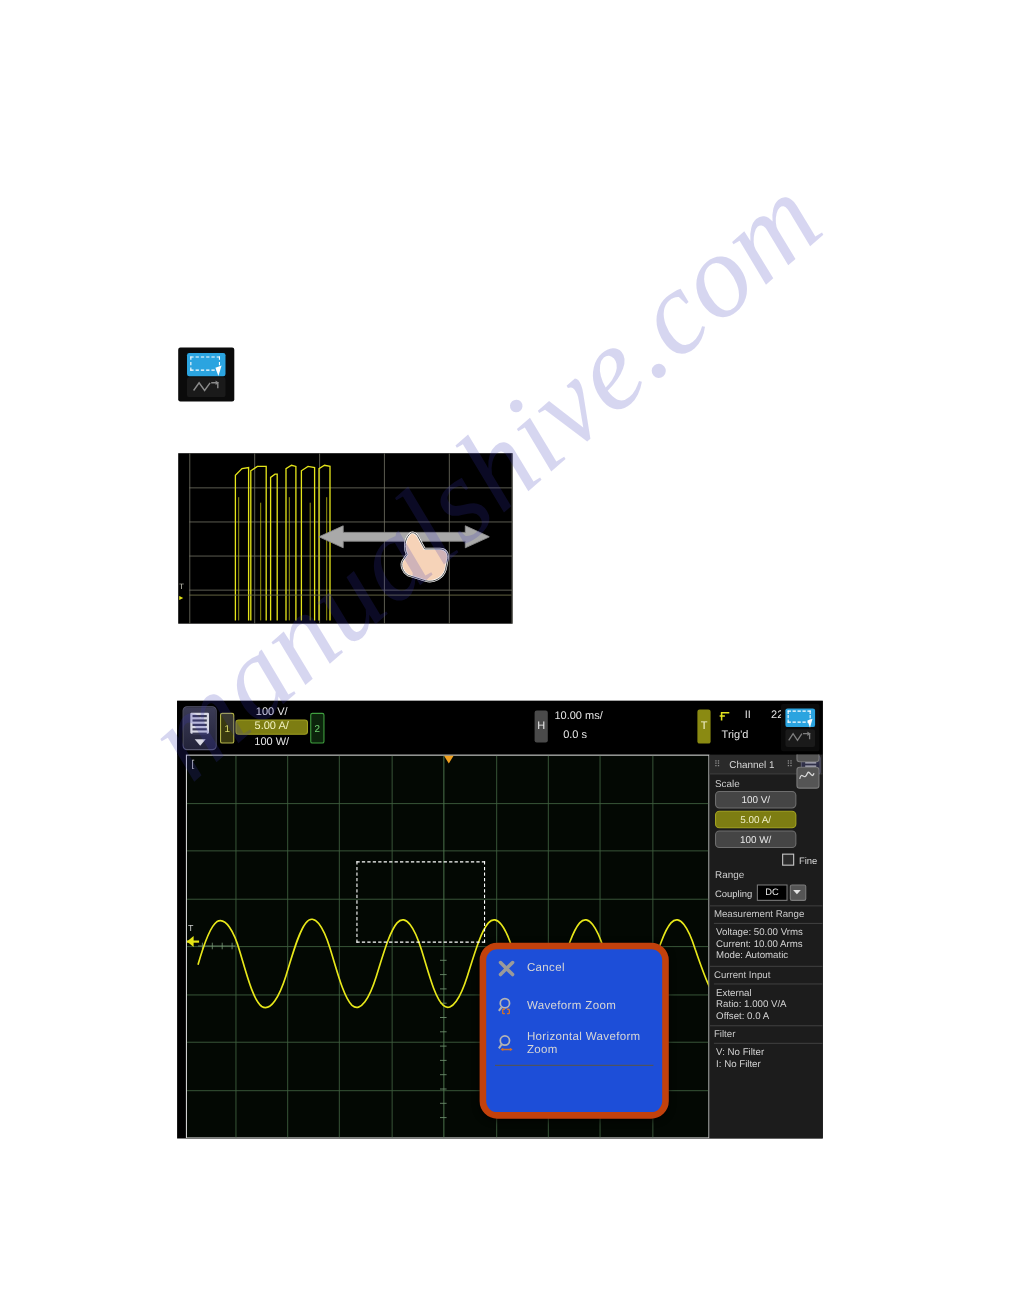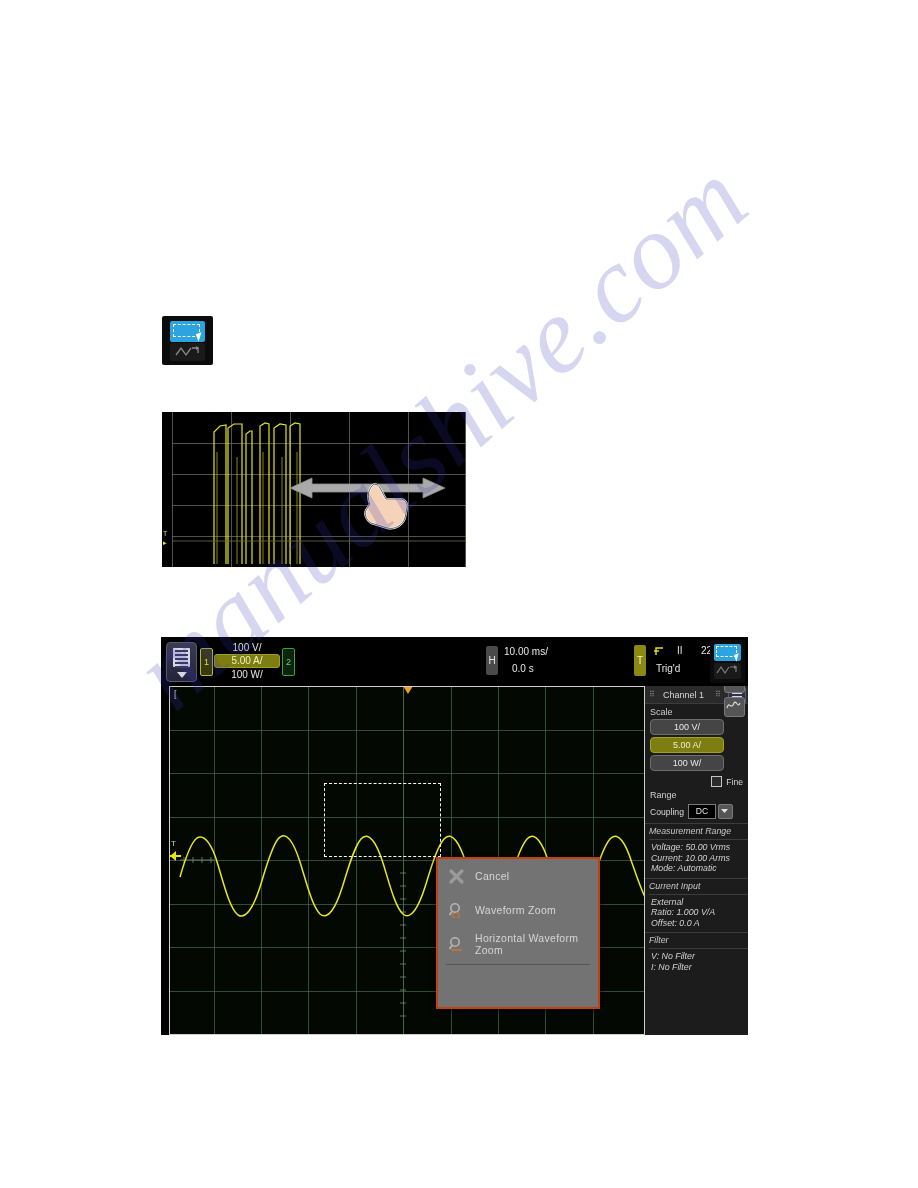--- a/index.html
+++ b/index.html
@@ -115,21 +115,21 @@
   #left-brkt{position:absolute;left:4px;top:2px;color:#cfcfcf;font-size:9px;}
   #sel-box{
     position:absolute;left:154px;top:96px;width:117px;height:74px;
     border:1px dashed #ffffff;box-sizing:border-box;}
   #gnd-marker{position:absolute;left:-1px;top:162px;color:#e5e515;font-size:9px;}
   #t-marker{position:absolute;left:1px;top:152px;color:#cfcfcf;font-size:8px;}
 
   
   #ctx-menu{
     position:absolute;left:436px;top:857px;width:160px;height:148px;
-    background:#737373;border:2px solid #c2410c;border-radius:0;z-index:4;
+    background:#1d4ed8;border:6px solid #c2410c;border-radius:16px;z-index:4;
     box-shadow:0 2px 6px rgba(0,0,0,.6);}
   .ctx-item{position:relative;height:34px;display:flex;align-items:center;padding-left:10px;}
   .ctx-item .lbl{color:#d6d6d6;font-size:10.5px;margin-left:10px;letter-spacing:.3px;}
   .ctx-sep{height:1px;background:#555;margin:3px 8px;}
   .ic{width:17px;height:17px;position:relative;flex:0 0 17px;}
 
   
   #side-panel{
     position:absolute;left:484px;top:49px;width:103px;height:349px;
     background:#1c1c1c;color:#d7d7d7;font-size:8.6px;overflow:hidden;}
@@ -151,21 +151,21 @@
     background:#555;border:1px solid #7a7a7a;border-radius:3px;}
   .fine-row{display:flex;align-items:center;justify-content:flex-end;padding-right:5px;margin-top:5px;}
   .chk{width:9px;height:9px;border:1px solid #c6c6c6;background:#2b2b2b;margin-right:4px;}
   .coupling-row{display:flex;align-items:center;padding-left:5px;margin-top:2px;}
   .coup-sel{
     width:26px;height:13px;background:#000;border:1px solid #7a7a7a;color:#e6e6e6;
     font-size:8.5px;text-align:center;line-height:13px;margin-left:4px;}
   .coup-arrow{
     width:13px;height:13px;background:#555;border:1px solid #7a7a7a;border-radius:2px;
     margin-left:2px;position:relative;}
-  .sp-sect{border-top:1px solid #3d3d3d;margin-top:4px;padding:2px 0 0 4px;font-style:italic;}
+  .sp-sect{border-top:1px solid #3d3d3d;margin-top:4px;padding:2px 0 0 4px;}
   .sp-sect .h{color:#c9c9c9;font-size:8.8px;padding-bottom:1px;}
   .sp-sect .r{color:#d2d2d2;font-size:8.8px;line-height:10.5px;padding-left:2px;}
   .sp-rule{height:1px;background:#3d3d3d;margin:2px 0 2px 0;}
 </style>
 </head>
 <body>
 
 <div id="watermark">
   <span>manualshive.com</span>
 </div>

